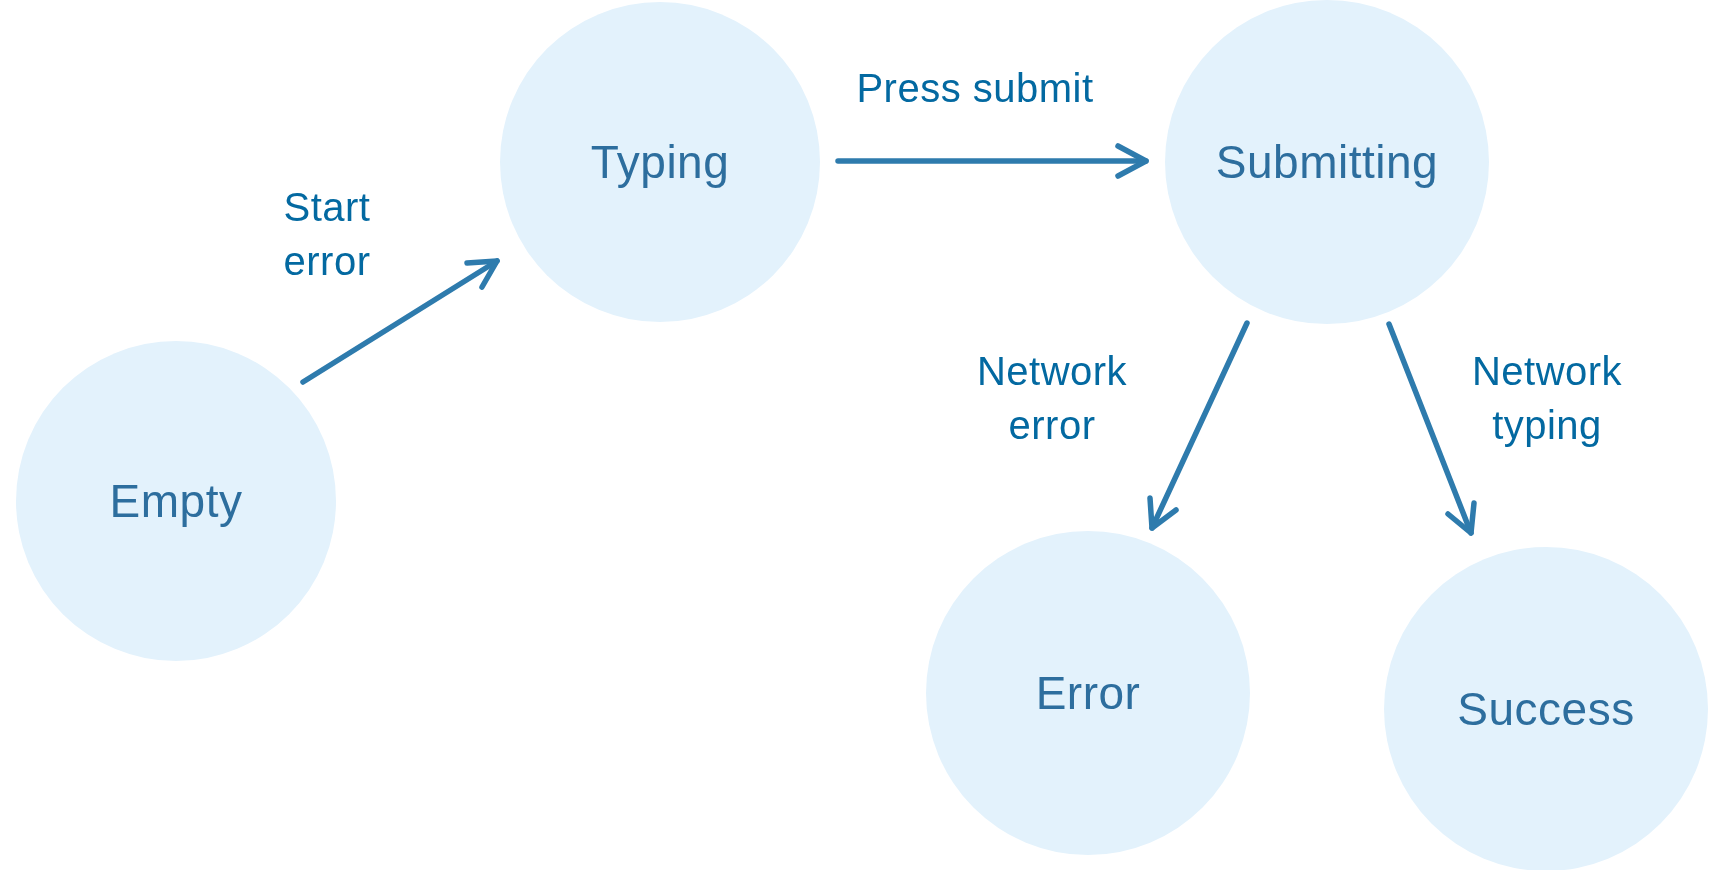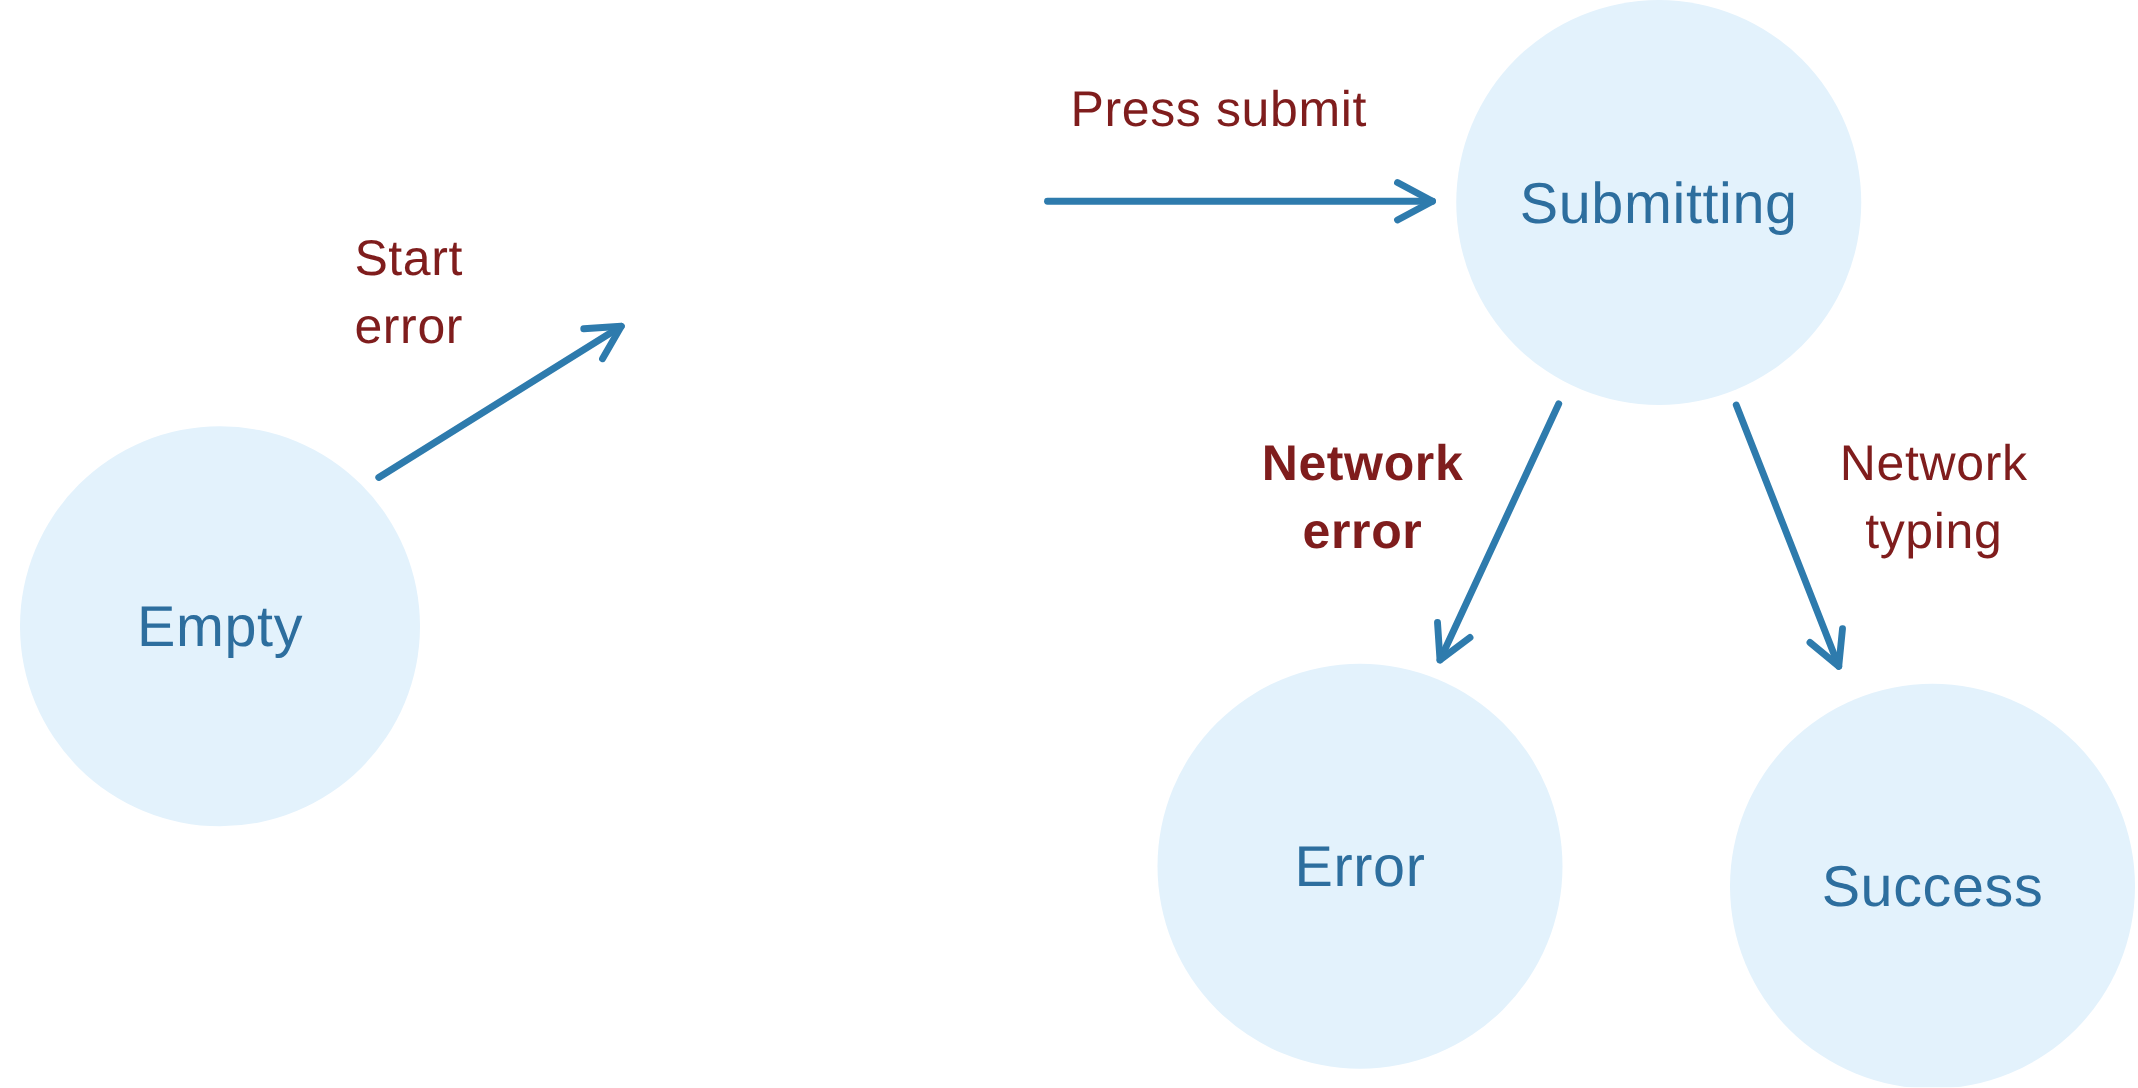--- a/index.html
+++ b/index.html
@@ -44,29 +44,29 @@
     white-space: nowrap;
   }
   .node-empty      { left: 16px;    top: 341px; width: 320px; height: 320px; }
   .node-typing     { left: 500px;  top: 2px;   width: 320px; height: 320px; }
   .node-submitting { left: 1165px; top: 0px;   width: 324px; height: 324px; }
   .node-error      { left: 926px;  top: 531px; width: 324px; height: 324px; }
   .node-success    { left: 1384px; top: 547px; width: 324px; height: 324px; }
   .edge-label {
     position: absolute;
     transform: translate(-50%, -50%);
-    color: #7f1d1d;
+    color: #0369a1;
     font-size: 40px;
     line-height: 1.35;
     letter-spacing: 0.5px;
     text-align: center;
   }
   .edge-label-start-typing    { left: 327px;  top: 234px; width: 150px; }
   .edge-label-press-submit    { left: 975px;  top: 88px;  white-space: nowrap; }
-  .edge-label-network-error   { left: 1090px; top: 398px; width: 180px; font-weight: bold; }
+  .edge-label-network-error   { left: 1052px; top: 398px; width: 180px; }
   .edge-label-network-success { left: 1547px; top: 398px; width: 180px; }
 </style>
 </head>
 <body>
 
 <div class="canvas">
 
   <svg class="arrow-layer" viewBox="0 0 1710 870" xmlns="http://www.w3.org/2000/svg">
     <g>
       <path d="M303 382 L497 261"></path>
@@ -83,20 +83,23 @@
     <g>
       <path d="M1389 324 L1471 533"></path>
       <path d="M1448 514 L1471 533 L1474 503"></path>
     </g>
   </svg>
 
   <div class="node node-empty">
     <span class="node-label">Empty</span>
   </div>
 
+  <div class="node node-typing">
+    <span class="node-label">Typing</span>
+  </div>
 
   <div class="node node-submitting">
     <span class="node-label">Submitting</span>
   </div>
 
   <div class="node node-error">
     <span class="node-label">Error</span>
   </div>
 
   <div class="node node-success">

